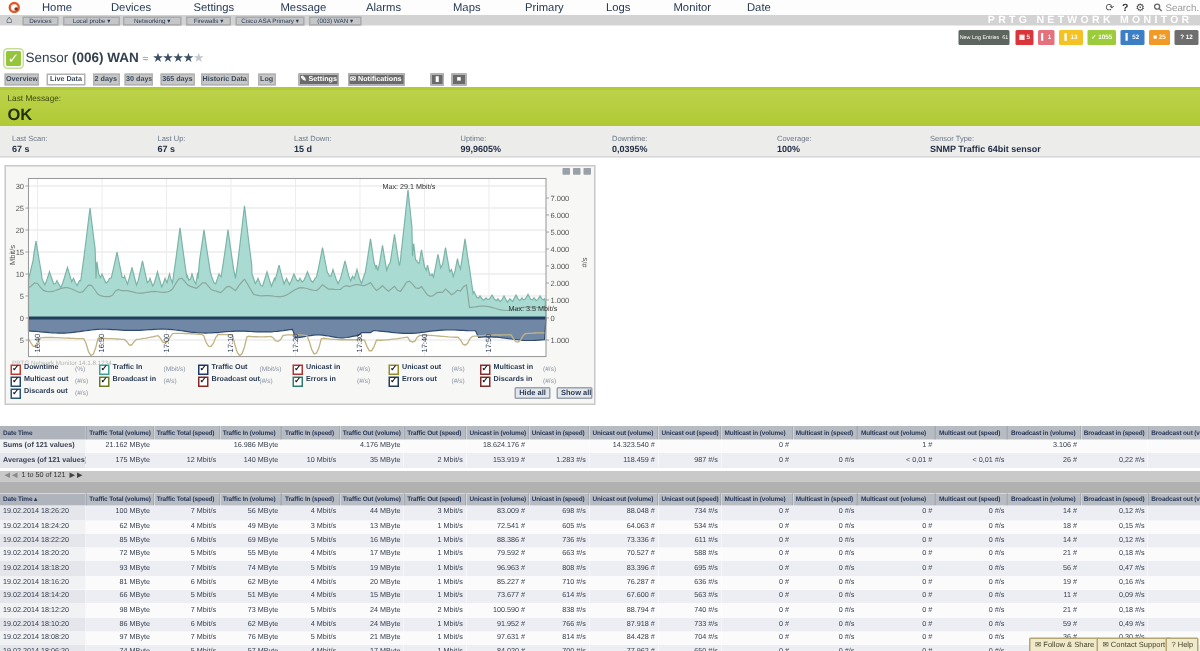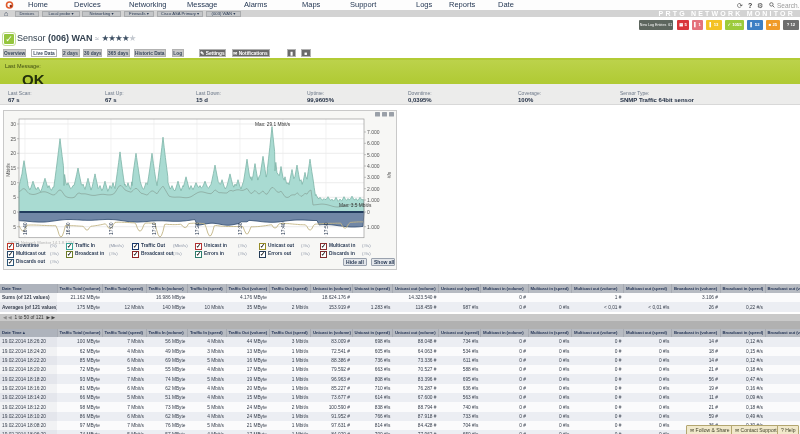--- a/index.html
+++ b/index.html
@@ -17,21 +17,21 @@
 #sensorcheck{left:3px;top:33px;width:12px;height:12px;background:#94c53d;border:1px solid #fff;outline:1px solid #c6dd9a;border-radius:2px;color:#fff;font-size:9px;line-height:11px;text-align:center;}
 #sensortitle{left:17px;top:33px;font-size:9px;color:#32404f;}
 
 .tab{position:absolute;top:48.5px;height:8.5px;background:#c7c7c7;border:0.5px solid #b2b2b2;font-size:4.8px;font-weight:bold;color:#3a4a5e;line-height:8px;padding:0;text-align:center;white-space:nowrap;overflow:hidden;}
 .tabsel{background:#fff;font-weight:bold;}
 .tabdark{background:#6a6a6a;color:#fff;}
 #greenline{left:0;top:58px;width:800px;height:1.5px;background:#b2cb35;}
 
 #banner{left:0;top:59.5px;width:800px;height:24px;background:linear-gradient(#bcd24b,#b0ca33);}
 #lastmsg{left:5px;top:62.5px;font-size:5.5px;color:#3c4a12;}
-#okmsg{left:22px;top:71px;font-size:15px;font-weight:bold;color:#23300a;}
+#okmsg{left:5px;top:71px;font-size:11px;font-weight:bold;color:#23300a;}
 
 #stats{left:0;top:83.5px;width:800px;height:21.5px;background:#ececeb;border-bottom:1px solid #d8d8d8;}
 .slabel{position:absolute;top:6.5px;font-size:5px;color:#6b7788;}
 .sval{position:absolute;top:13.5px;font-size:6px;font-weight:bold;color:#222f44;}
 
 #chartbox{left:3px;top:110px;width:394px;height:160px;background:#f7f7f5;border:1px solid #c9c9c9;}
 
 .lgc{position:absolute;width:7px;height:7px;background:#fff;border:1.5px solid #888;color:#222;font-size:6px;line-height:5px;text-align:center;font-weight:bold;}
 .lgt{position:absolute;font-size:4.8px;font-weight:bold;color:#2a3b55;white-space:nowrap;}
 .lgu{position:absolute;font-size:4.4px;color:#8b94a5;white-space:nowrap;}
@@ -55,27 +55,27 @@
 <body>
 <div id="page">
 
 <div class="abs" id="menubar"></div>
 <svg class="abs" style="left:5px;top:1px" width="9" height="8" viewBox="0 0 9 8">
       <circle cx="4.5" cy="4" r="3" fill="none" stroke="#e05a2b" stroke-width="1.6"></circle>
       <circle cx="5.8" cy="5" r="1.2" fill="#8a2f1a"></circle>
     </svg>
 <div class="mi" style="left:28px">Home</div>
 <div class="mi" style="left:74px">Devices</div>
-<div class="mi" style="left:129px">Networking</div>
+<div class="mi" style="left:129px">Settings</div>
 <div class="mi" style="left:187px">Message</div>
 <div class="mi" style="left:244px">Alarms</div>
 <div class="mi" style="left:302px">Maps</div>
-<div class="mi" style="left:350px">Support</div>
-<div class="mi" style="left:416px">Logs</div>
-<div class="mi" style="left:449px">Reports</div>
+<div class="mi" style="left:350px">Primary</div>
+<div class="mi" style="left:404px">Logs</div>
+<div class="mi" style="left:449px">Monitor</div>
 <div class="mi" style="left:498px">Date</div>
 <div class="mi" style="left:737px;top:1.5px;color:#555;font-size:7px">⟳</div>
 <div class="mi" style="left:748px;top:1.5px;color:#333;font-weight:bold;font-size:7px">?</div>
 <div class="mi" style="left:757px;top:1.5px;color:#444;font-size:7px">⚙</div>
 <svg class="abs" style="left:769px;top:2px" width="6" height="6" viewBox="0 0 6 6">
       <circle cx="2.4" cy="2.4" r="1.7" fill="none" stroke="#666" stroke-width="0.9"></circle>
       <line x1="3.7" y1="3.7" x2="5.4" y2="5.4" stroke="#666" stroke-width="0.9"></line>
     </svg>
 <div class="mi" style="left:777px;top:2px;color:#9a9a9a;font-size:6.5px">Search...</div>
 

